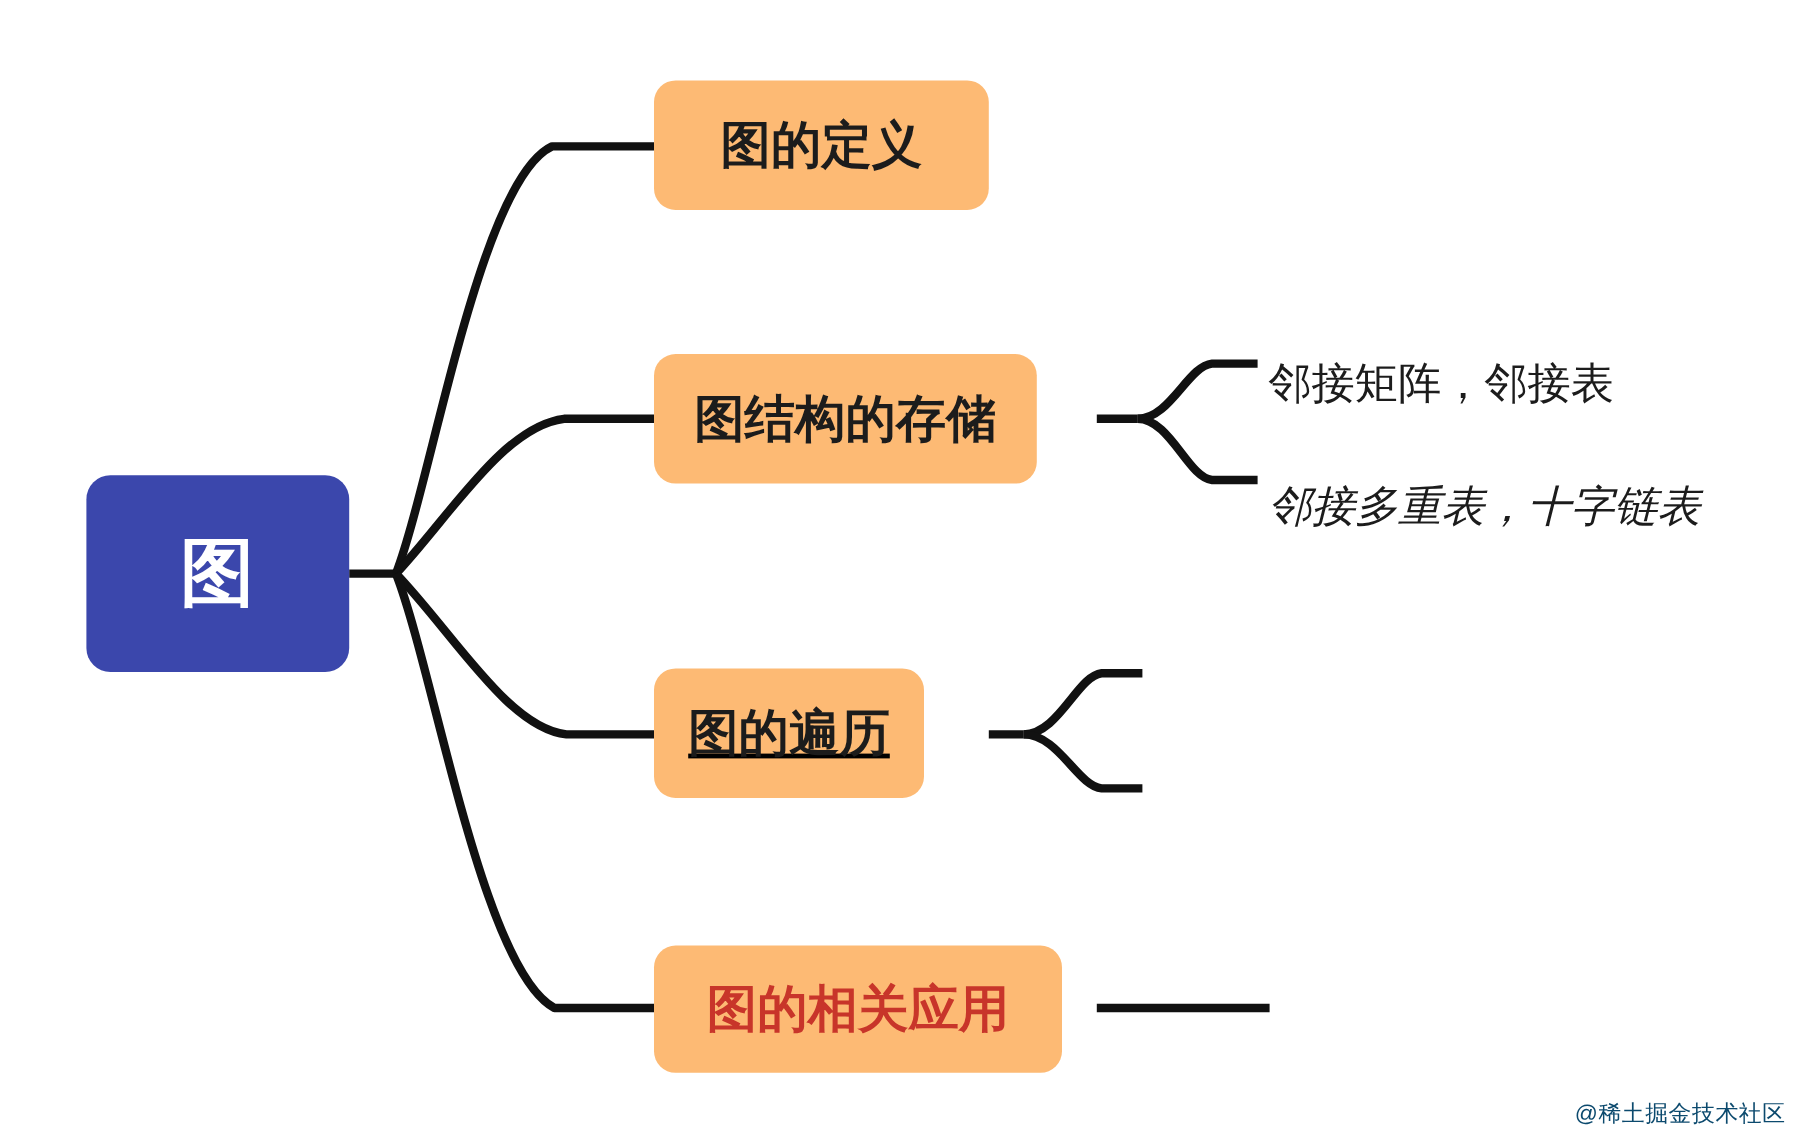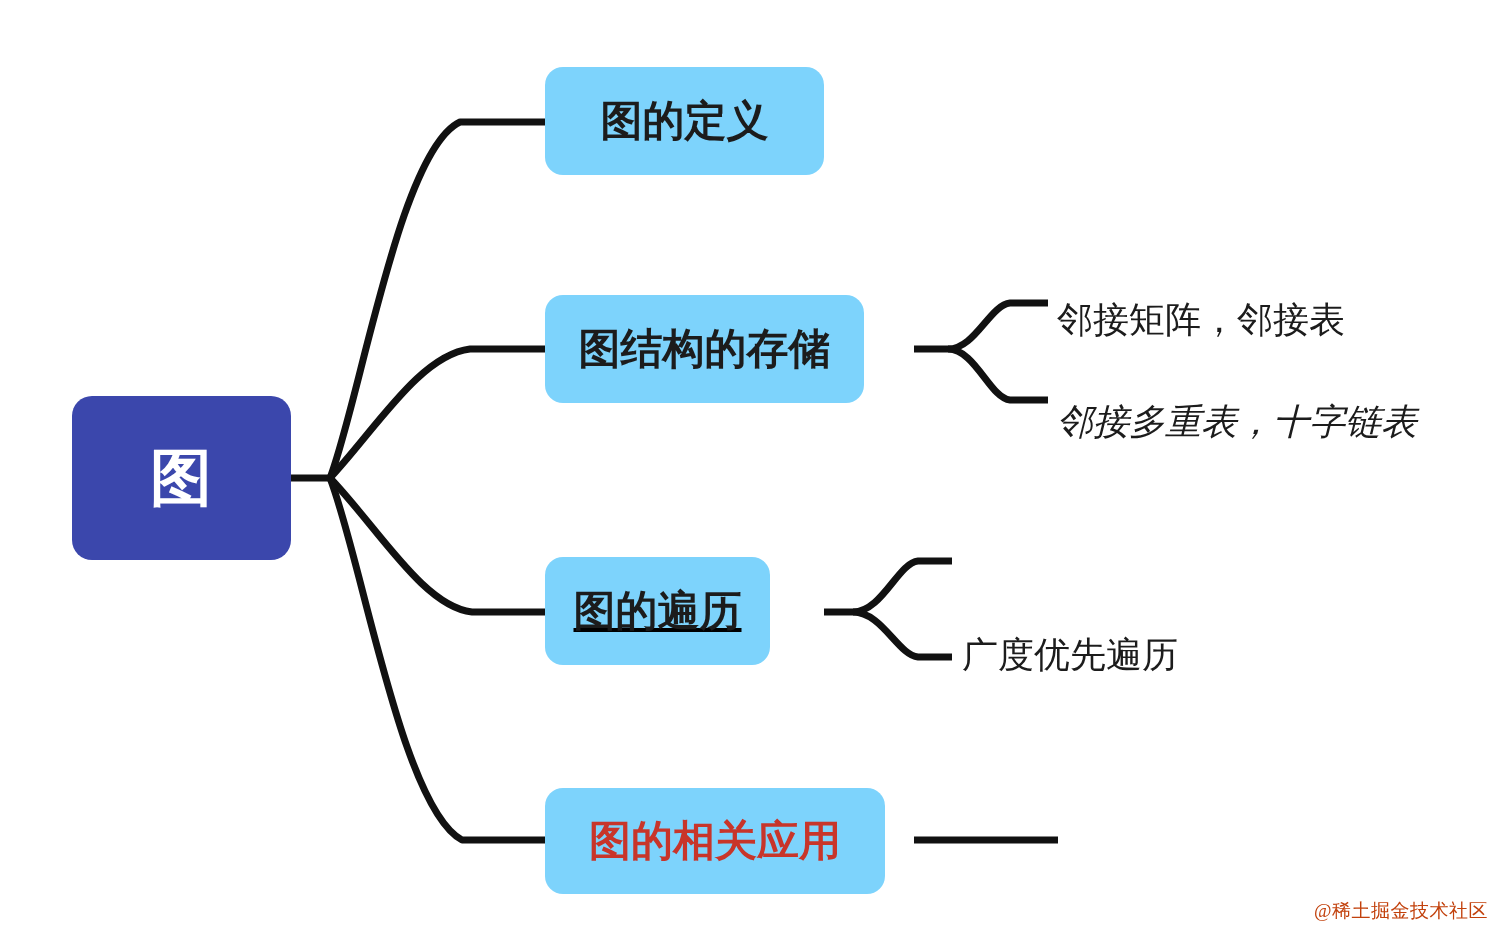--- a/index.html
+++ b/index.html
@@ -41,21 +41,21 @@
     border-radius: 20px;
   }
   .root-label {
     color: #ffffff;
     font-size: 62px;
     font-weight: 700;
     line-height: 1;
     letter-spacing: 1px;
   }
   .branch-node {
-    background: #7dd3fc;
+    background: #fdba74;
     border-radius: 18px;
     text-align: center;
   }
   .branch-label {
     color: #1c1c1c;
     font-size: 42px;
     font-weight: 700;
     line-height: 1;
     white-space: nowrap;
   }
@@ -76,27 +76,26 @@
     white-space: nowrap;
   }
   .l1 { left: 1057px; top: 302px; }
   .l2 { left: 1057px; top: 404px; font-style: italic; }
   .l3 { left: 962px;  top: 546px; }
   .l4 { left: 962px;  top: 637px; }
 
   .watermark {
     position: absolute;
     right: 24px;
-    bottom: 32px;
-    color: #c2410c;
+    bottom: 14px;
+    color: #0c4a6e;
     font-size: 19px;
     line-height: 1;
     letter-spacing: 0.5px;
     white-space: nowrap;
-    font-family: Liberation Serif, serif;
   }
 </style>
 </head>
 <body>
 
 <div id="canvas">
 
   <svg id="edges" viewBox="0 0 1512 952" xmlns="http://www.w3.org/2000/svg">
     <g fill="none" stroke="#111111" stroke-width="7" stroke-linecap="butt" stroke-linejoin="round">
 
@@ -137,17 +136,16 @@
   <div class="node branch-node n3">
     <span class="branch-label">图的遍历</span>
   </div>
 
   <div class="node branch-node n4">
     <span class="branch-label accent">图的相关应用</span>
   </div>
 
   <div class="leaf l1">邻接矩阵，邻接表</div>
   <div class="leaf l2">邻接多重表，十字链表</div>
-  <div class="leaf l4">广度优先遍历</div>
 
   <div class="watermark">@稀土掘金技术社区</div>
 
 </div>
 
 </body></html>

